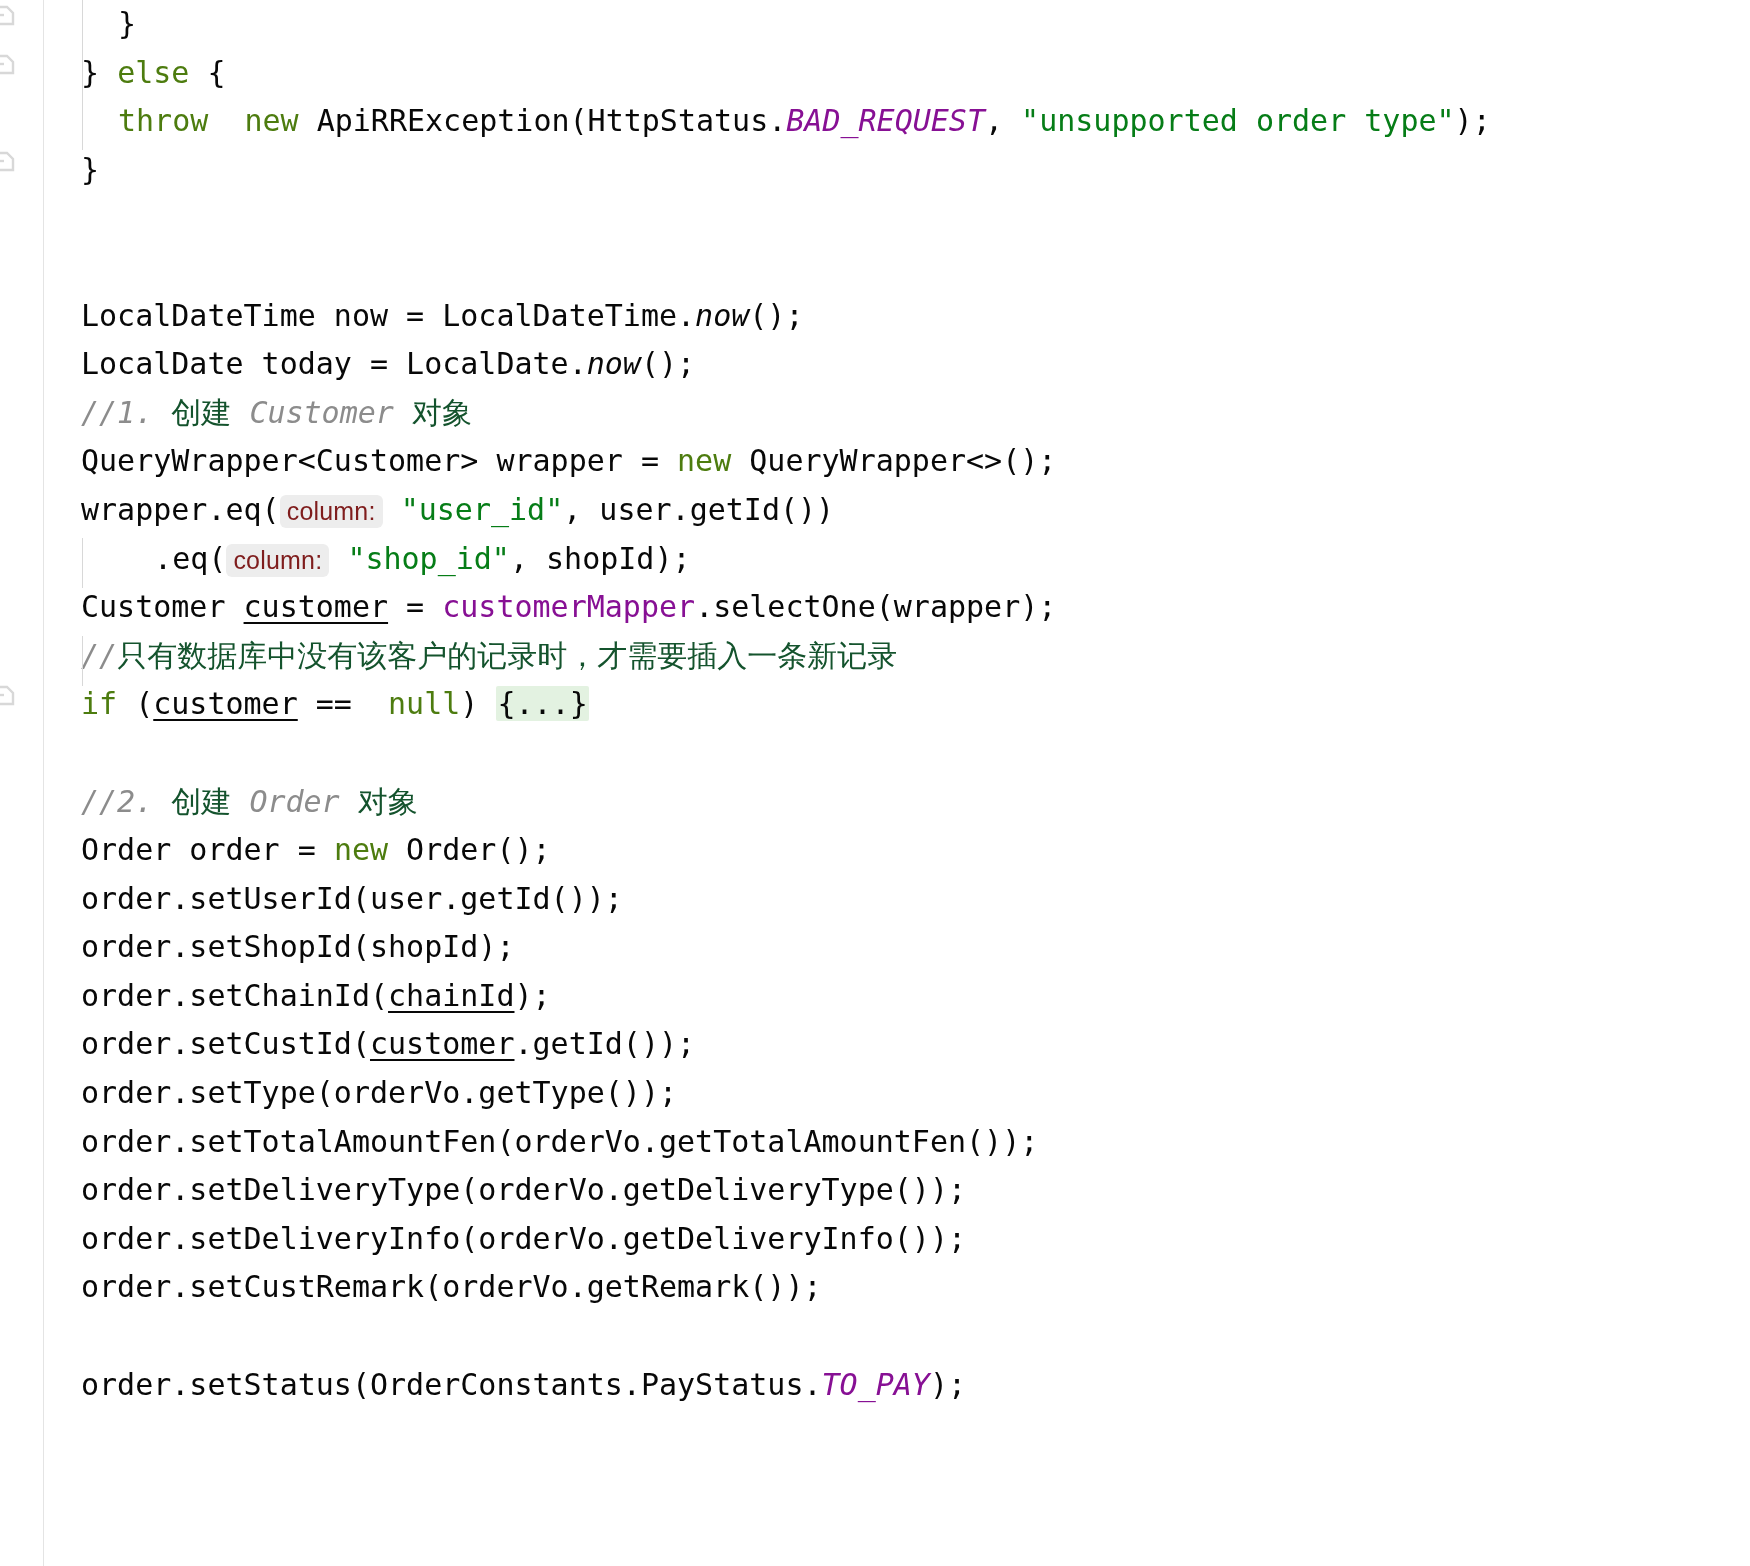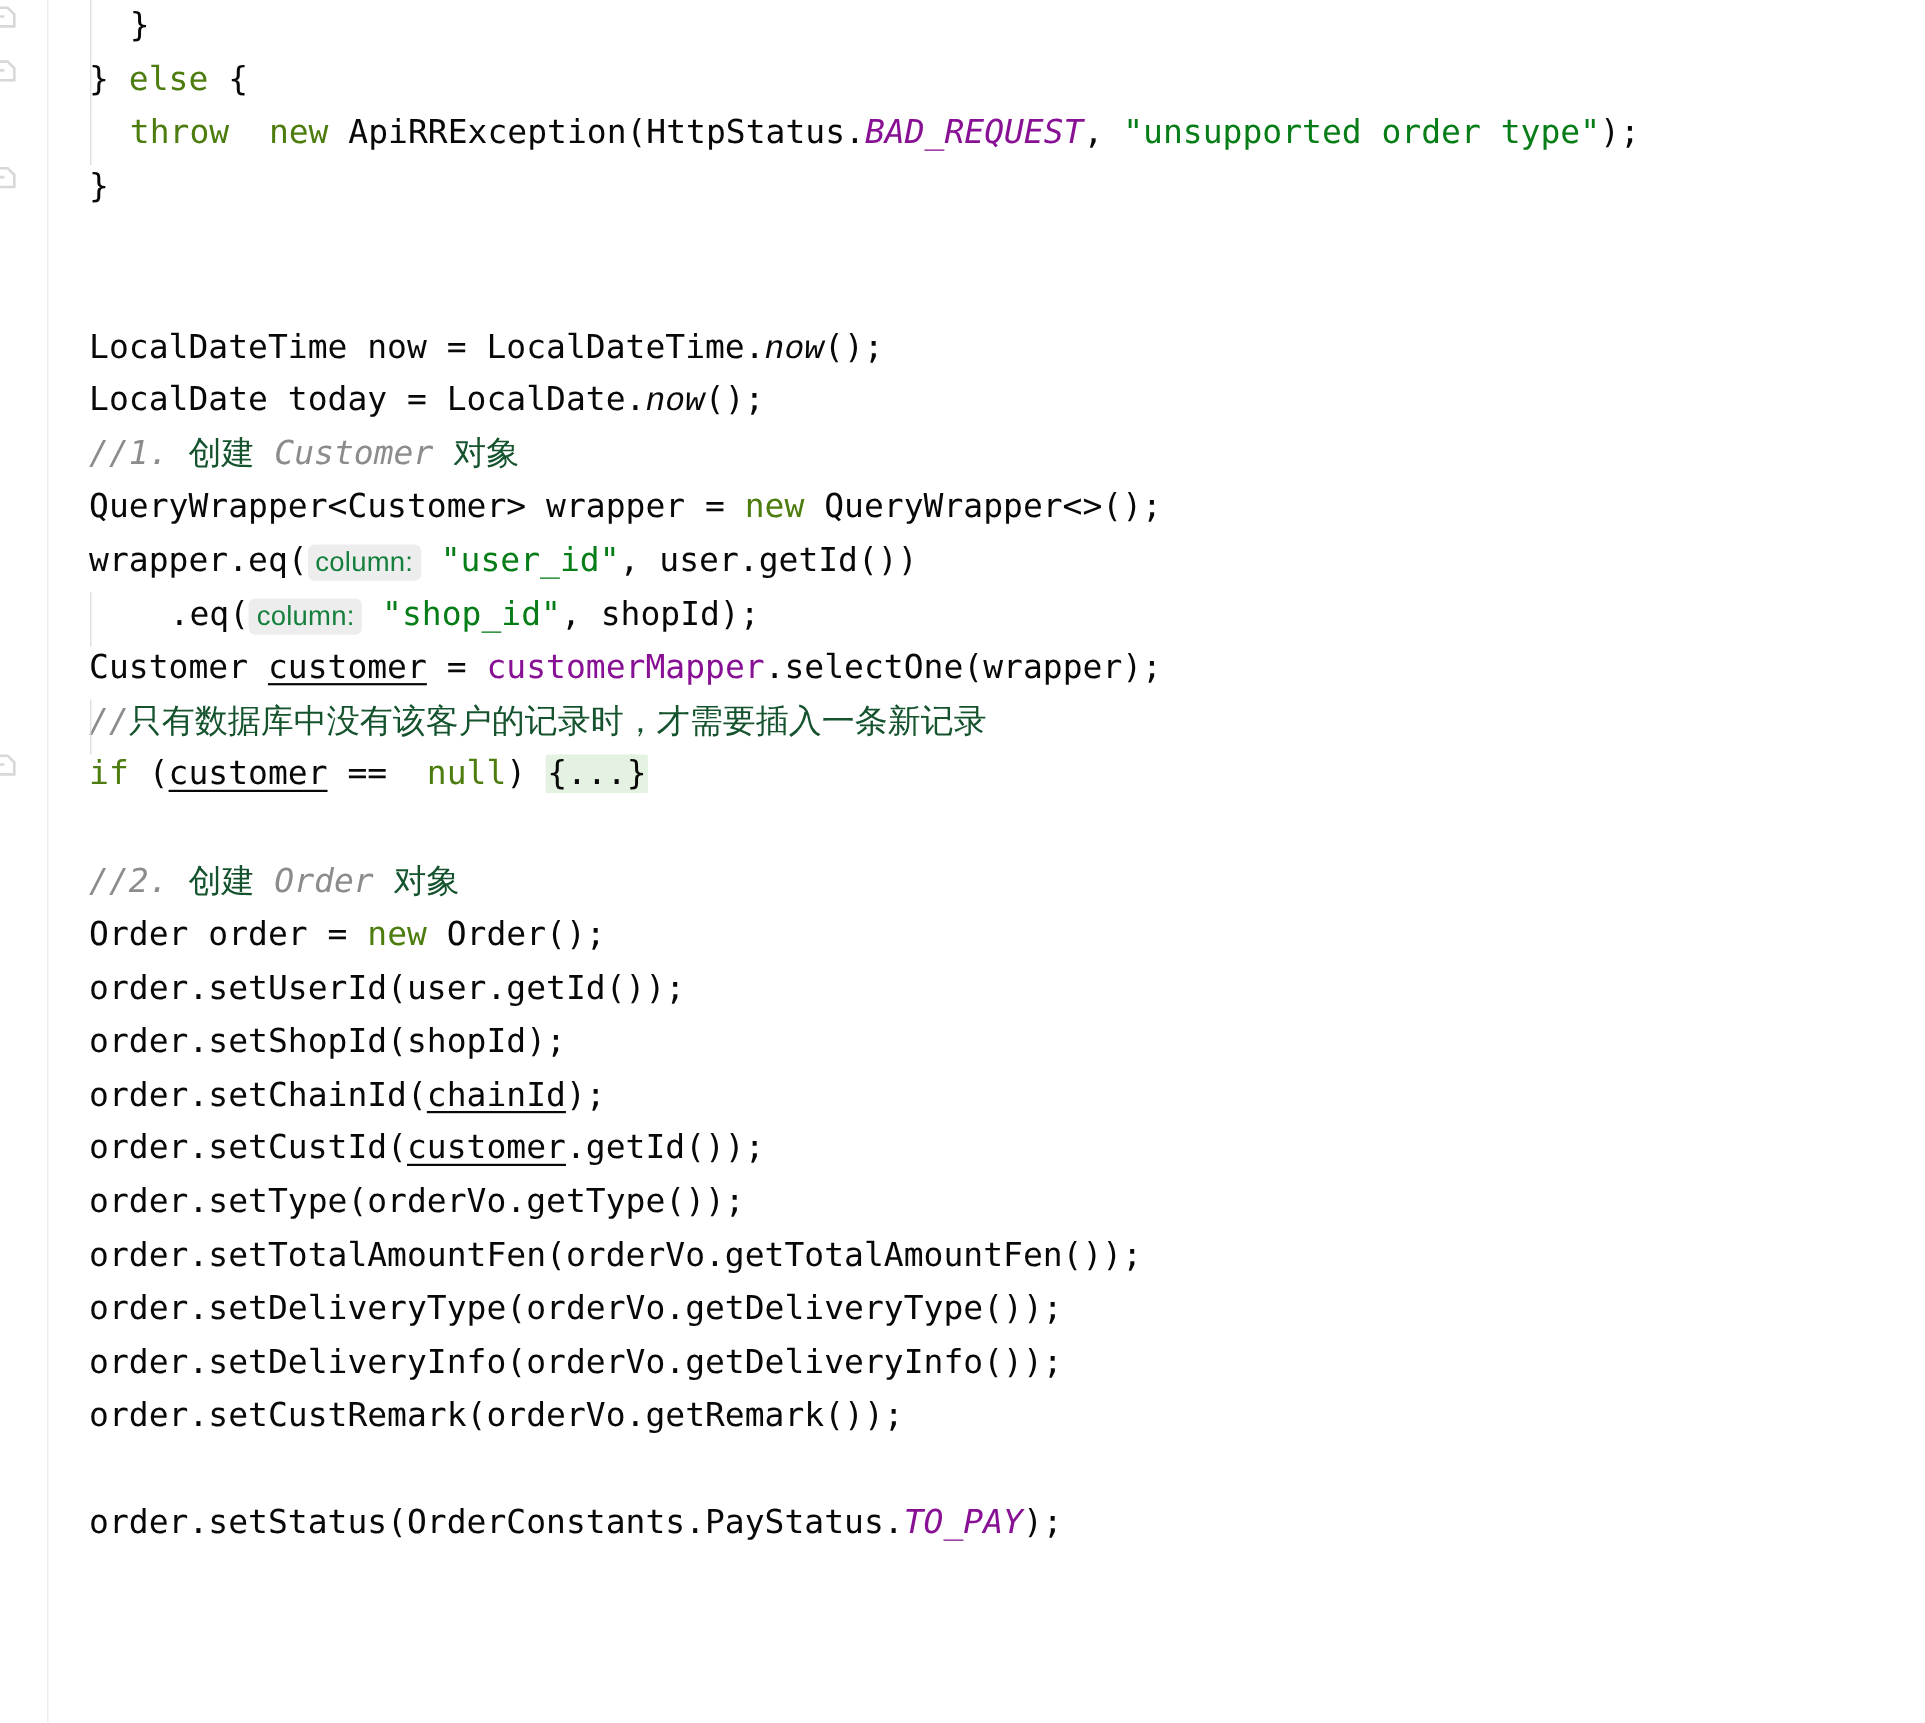--- a/index.html
+++ b/index.html
@@ -69,37 +69,37 @@
     background: #d8d8d8;
   }
 
   
   .kw       { color: #4d7c0f; }          
   .str      { color: #067d17; }          
   .cmt      { color: #8c8c8c; font-style: italic; }  
   .cmt-cn   { color: #14532d; font-style: normal; }  
   .const    { color: #871094; font-style: italic; }  
   .field    { color: #871094; font-style: normal; }  
-  .mstatic  { font-style: italic; font-family: Liberation Mono, monospace; }      
+  .mstatic  { font-style: italic; }      
   .decl     { text-decoration: underline; text-decoration-color:#080808; text-underline-offset: 5px; text-decoration-thickness: 2px;}
   .plain    { color: #080808; }
 
   
   .fold-ph {
     background: #e3f2e1;
     color: #080808;
     border-radius: 2px;
     padding: 0 1px;
   }
 
   
   .hint {
     font-family: "Liberation Sans", "DejaVu Sans", sans-serif;
     font-size: 25px;
-    color: #15803d;
+    color: #7f1d1d;
     background: #ededed;
     border-radius: 6px;
     padding: 2px 7px 3px 7px;
     letter-spacing: 0.2px;
   }
 </style>
 </head>
 <body>
 
 <div id="editor-root">

